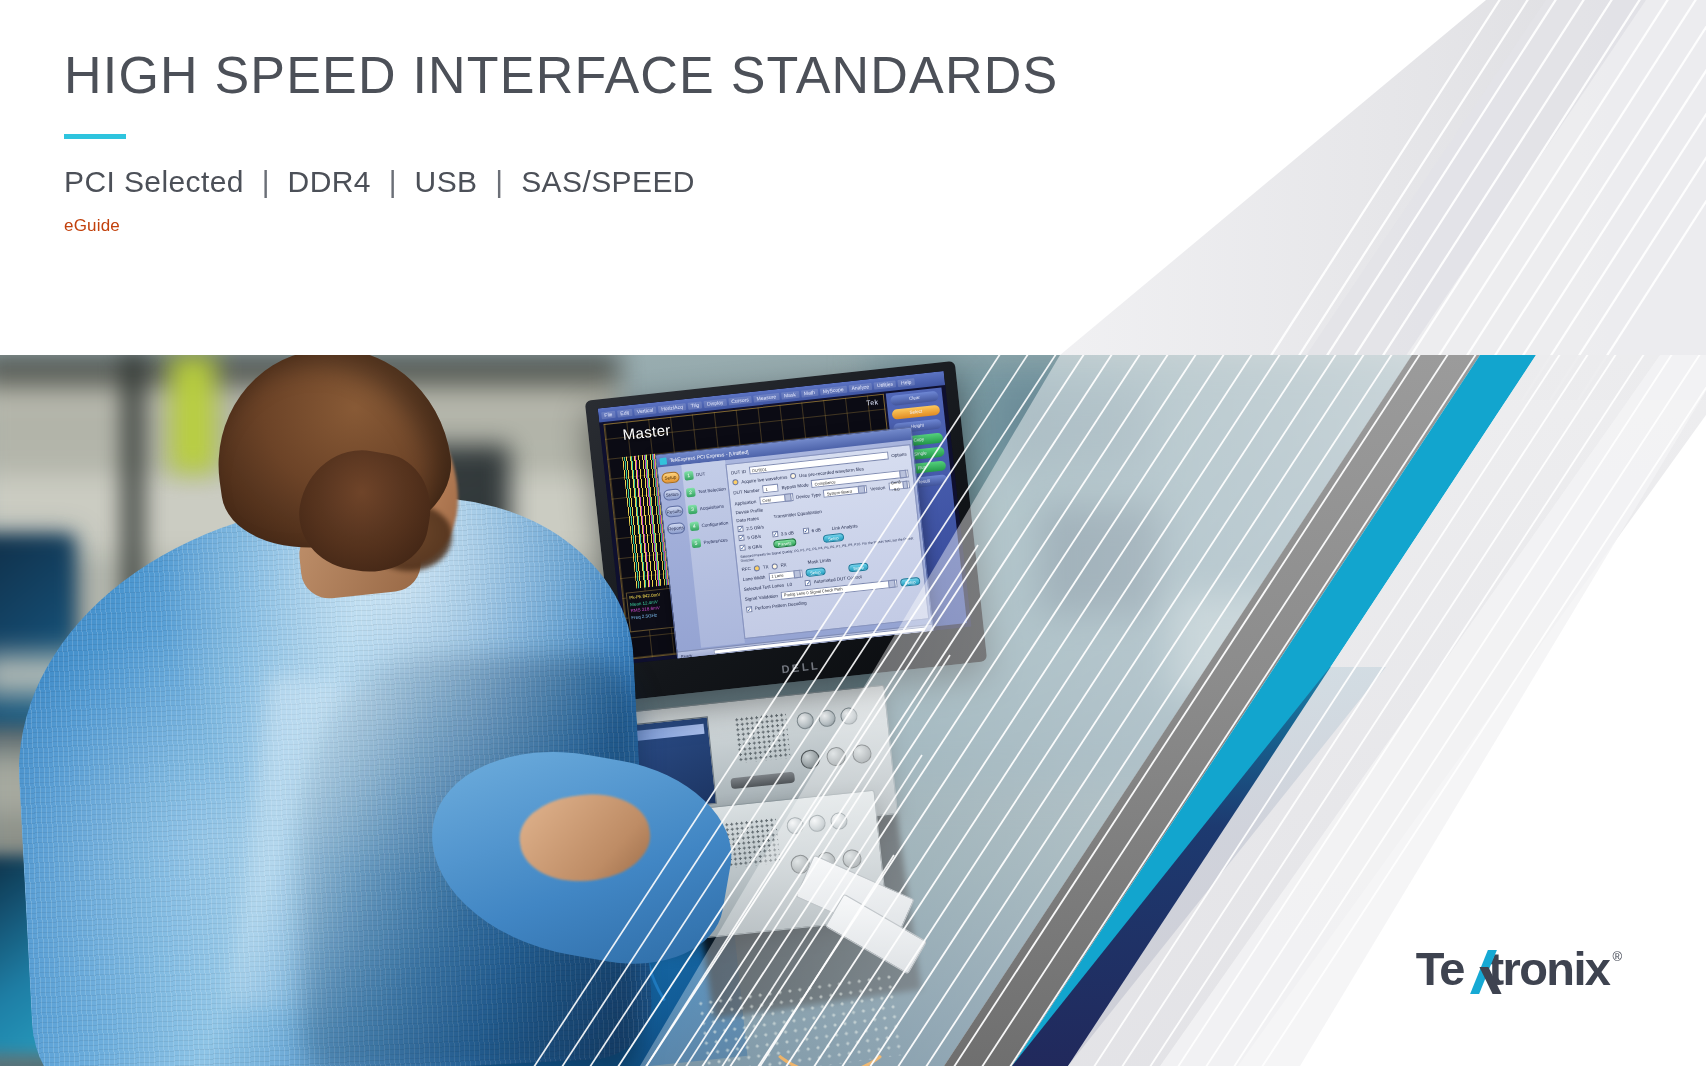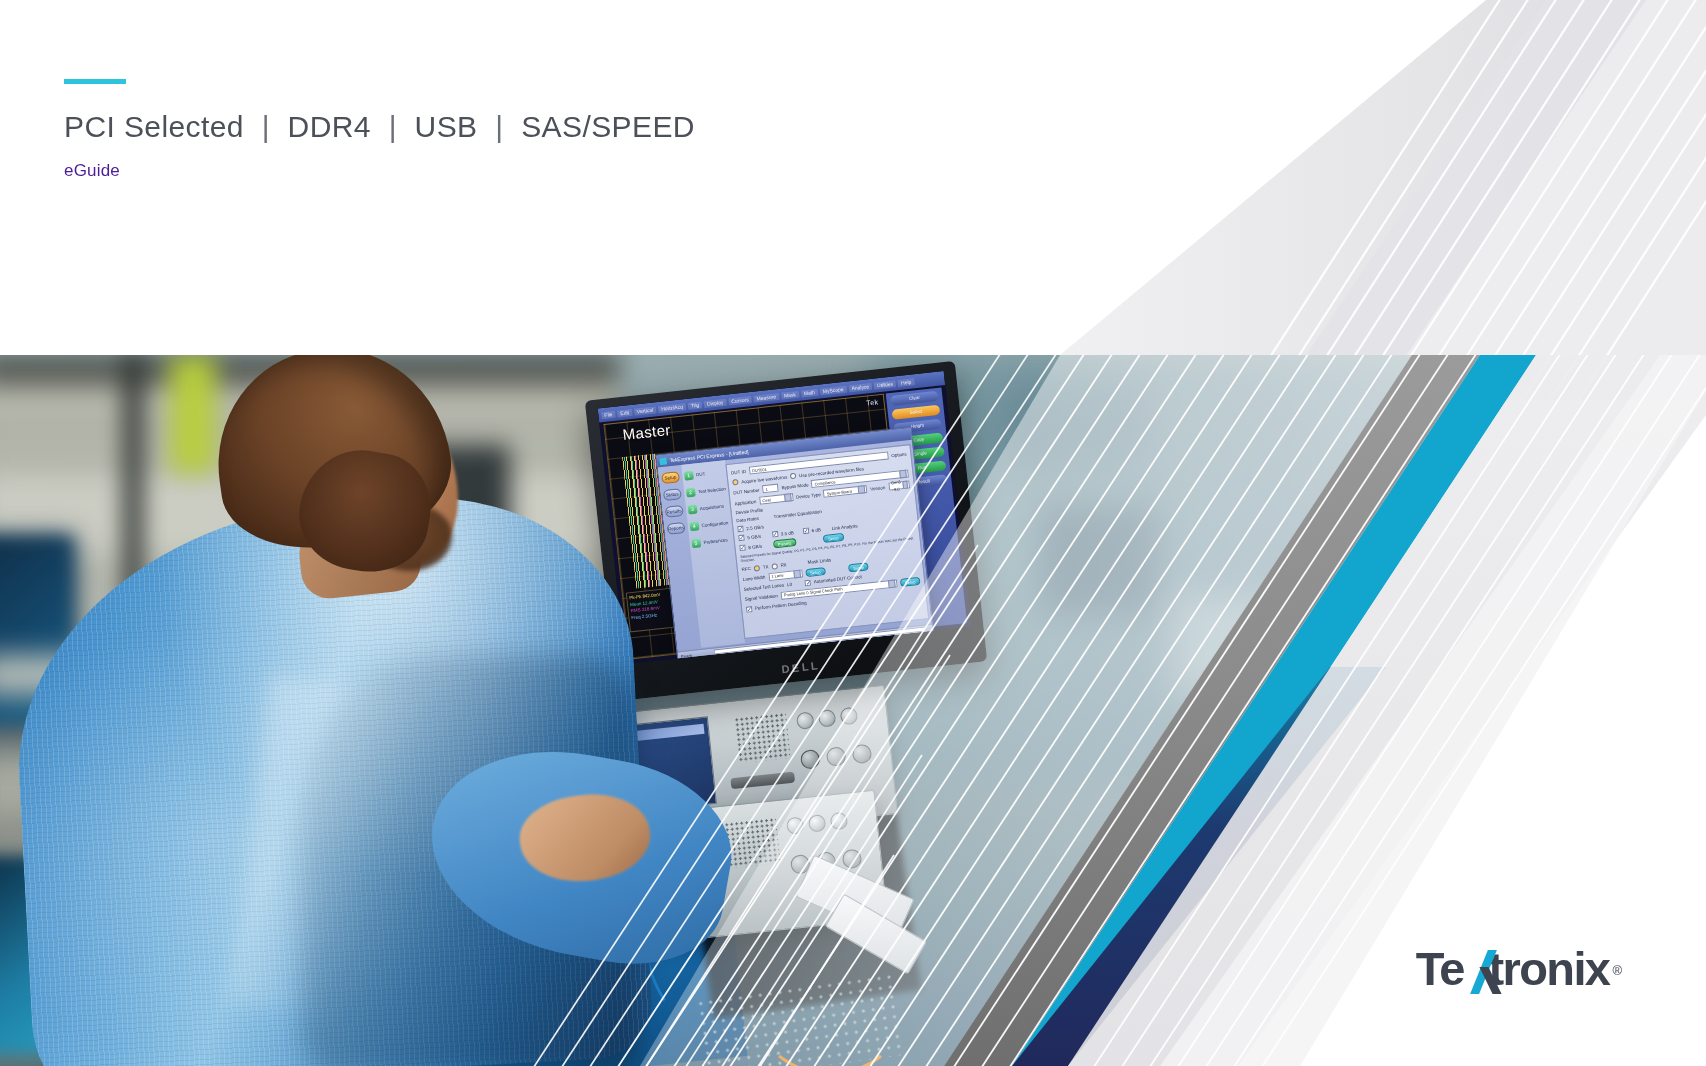--- a/index.html
+++ b/index.html
@@ -57,21 +57,21 @@
   .subtitle .sep{
     color:#6b6f77;
     padding:0 9px;
     font-weight:300;
   }
 
   .kicker{
     margin-top:17px;
     font-size:17px;
     font-weight:400;
-    color:#4c1d95;
+    color:#c2410c;
     letter-spacing:0.2px;
   }
 
   
   .photo-region{
     position:absolute;
     left:0; top:355px;
     width:1706px; height:711px;
     overflow:hidden;
   }
@@ -555,21 +555,21 @@
   
   .bands{
     position:absolute; inset:0;
     pointer-events:none;
   }
 
   
   .logo{
     position:absolute; right:84px; bottom:74px;
     z-index:30;
-    display:flex; align-items:center;
+    display:flex; align-items:flex-start;
   }
   .logo-word{
     position:relative;
     font-size:47px;
     font-weight:700;
     letter-spacing:-1.6px;
     color:#3e4350;
     line-height:1;
     font-family:"Liberation Sans", sans-serif;
   }
@@ -627,20 +627,21 @@
           <line x1="752" y1="-10" x2="482" y2="410"></line>
           <line x1="780" y1="-10" x2="510" y2="410"></line>
           <line x1="808" y1="-10" x2="538" y2="410"></line>
           <line x1="836" y1="-10" x2="566" y2="410"></line>
         </g>
       </g>
     </svg>
   </div>
 
   <div class="header">
+    <div class="main-title">HIGH SPEED INTERFACE STANDARDS</div>
     <div class="accent-rule"></div>
     <div class="subtitle">
       <span>PCI Selected</span>
       <span class="sep">|</span>
       <span>DDR4</span>
       <span class="sep">|</span>
       <span>USB</span>
       <span class="sep">|</span>
       <span>SAS/SPEED</span>
     </div>

